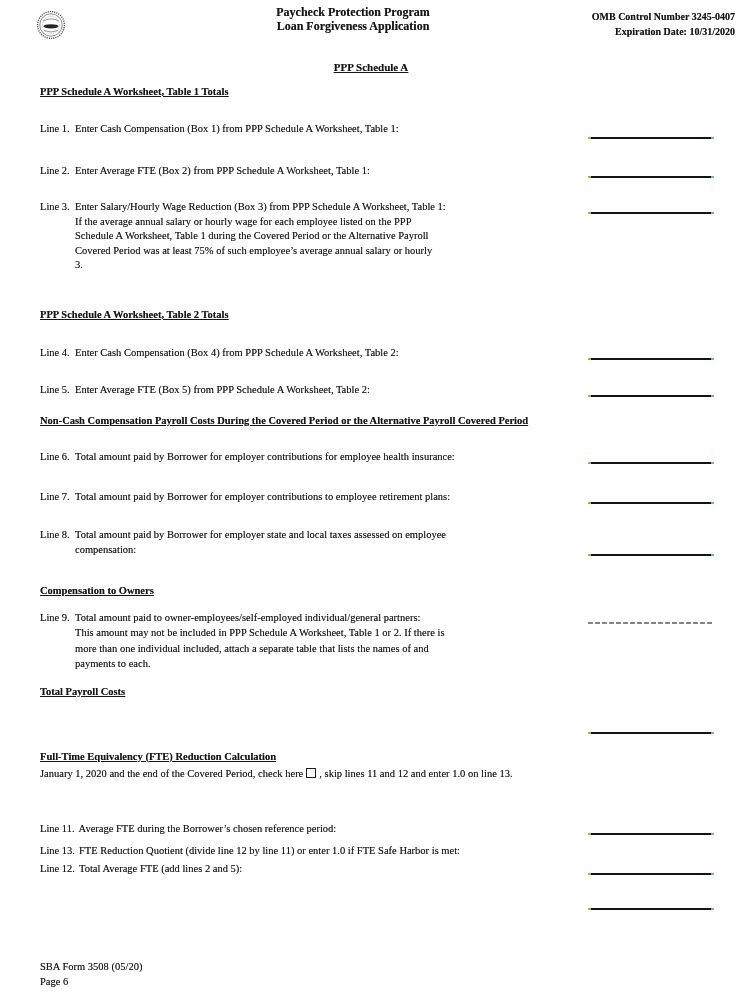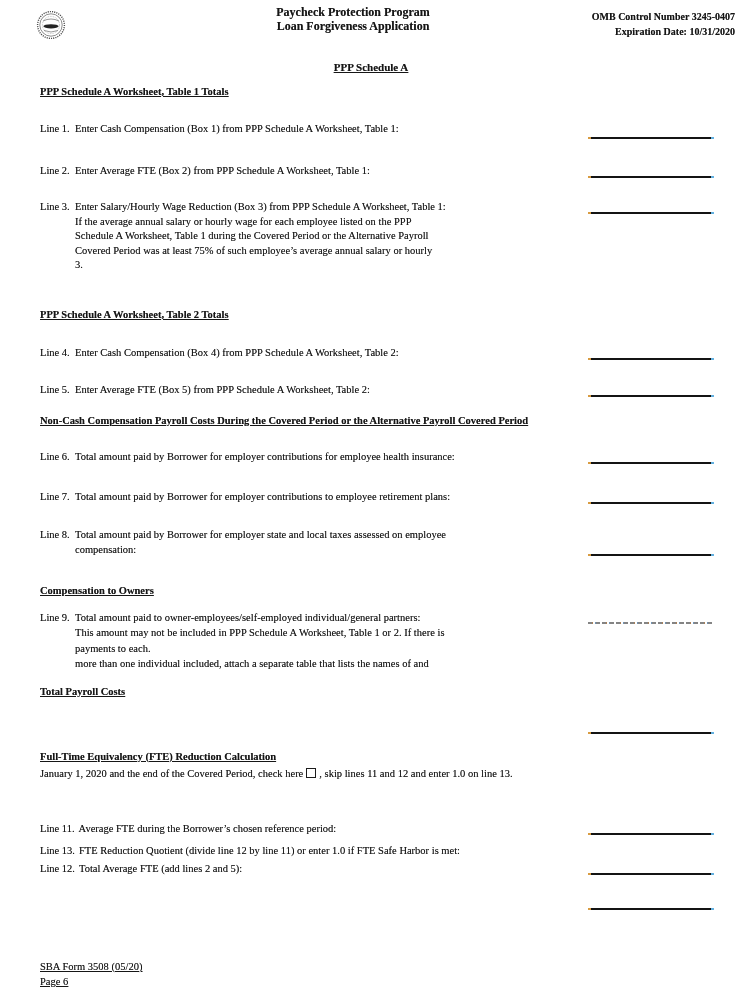--- a/index.html
+++ b/index.html
@@ -27,21 +27,21 @@
       repeating-linear-gradient(to right,#6e6e6e 0 4px,#9a6a3c 4px 5px,transparent 5px 7px,#5b82a8 7px 8px,#6e6e6e 8px 12px,transparent 12px 14px);
     height:2px;opacity:.85;
   }
   .cb{
     display:inline-block;width:8px;height:8px;border:1px solid #1c1c1c;
     vertical-align:-1px;margin:0 3px;background:#fff;
   }
   .hdr-title{left:203px;width:300px;top:5px;font-size:12px;line-height:14px;font-weight:bold;}
   .hdr-omb{left:480px;width:255px;top:9px;font-size:10px;line-height:15px;font-weight:bold;}
   .doc-title{left:0;width:742px;top:60px;font-size:11px;}
-  .footer{left:40px;top:959px;line-height:15px;text-decoration:underline;}
+  .footer{left:40px;top:959px;line-height:15px;}
   svg{display:block;}
 </style>
 </head>
 <body>
 
 <div class="page">
 
   <div class="abs" style="left:36px;top:10px;width:30px;height:30px;">
     <svg width="30" height="30" viewBox="0 0 30 30">
       <circle cx="15" cy="15" r="13.4" fill="none" stroke="#4a4a4a" stroke-width="1.4" stroke-dasharray="1.1 1.1"></circle>
@@ -119,22 +119,22 @@
     <div class="note">compensation:</div>
   </div>
   <div class="abs blank" style="top:554px;"></div>
 
   <div class="abs heading" style="left:40px;top:572px;margin-top:12px;">Compensation to Owners</div>
 
   <div class="abs item note9" style="top:610px;">
     <div><span class="lbl">Line 9.</span><span>Total amount paid to owner-employees/self-employed individual/general partners:</span></div>
     <div class="note">
       <div>This amount may not be included in PPP Schedule A Worksheet, Table 1 or 2.  If there is</div>
+      <div>more than one individual included, attach a separate table that lists the names of and</div>
       <div>payments to each.</div>
-      <div>more than one individual included, attach a separate table that lists the names of and</div>
     </div>
   </div>
   <div class="abs blank dotted" style="top:622px;"></div>
 
   <div class="abs heading" style="left:40px;top:685px;">Total Payroll Costs</div>
 
   <div class="abs blank" style="top:732px;"></div>
 
   <div class="abs heading" style="left:40px;top:750px;">Full-Time Equivalency (FTE) Reduction Calculation</div>
   <div class="abs" style="left:40px;top:766px;line-height:15px;white-space:nowrap;">

